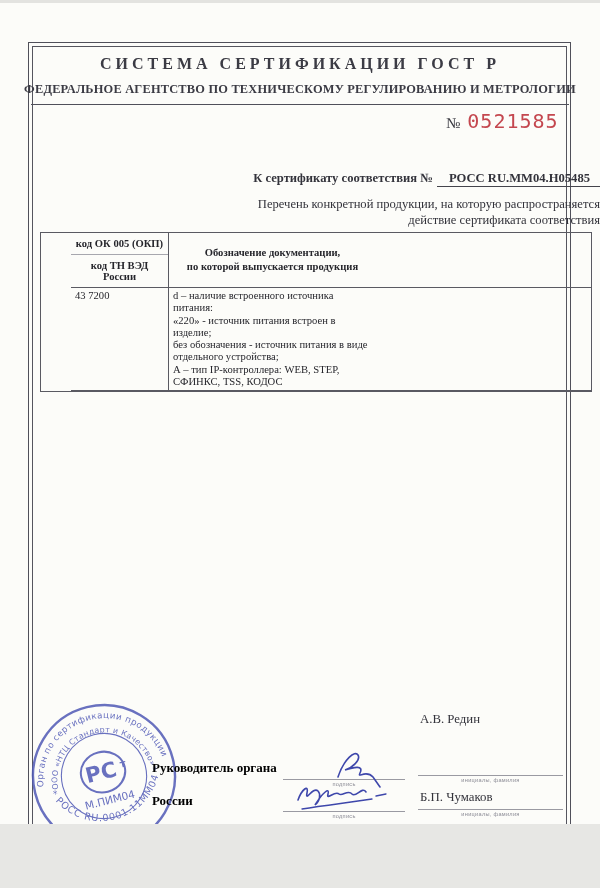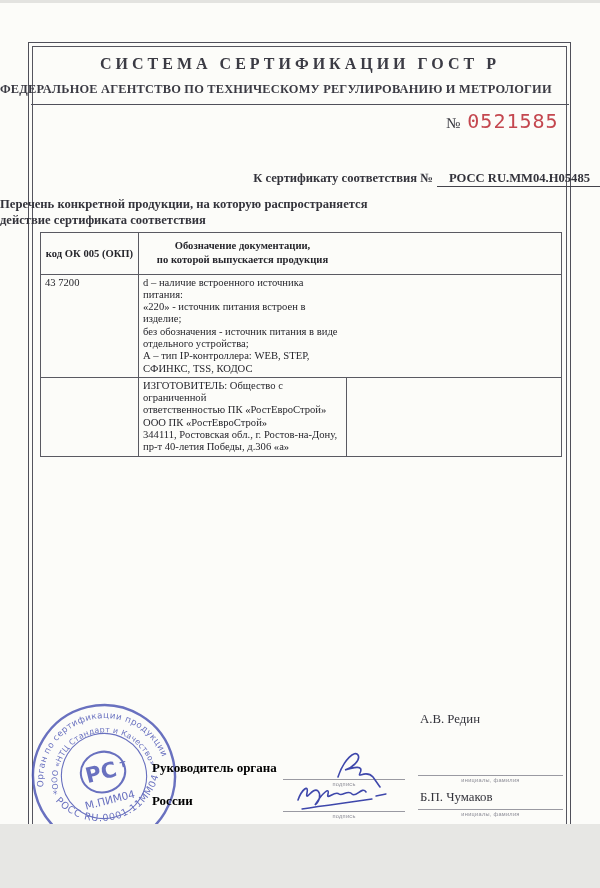--- a/index.html
+++ b/index.html
@@ -11,40 +11,40 @@
   .scan-edge { position:absolute; left:0; top:0; width:100%; height:3px; background:#d9d9d5; opacity:.7; }
 
   
   .frame-outer { position:absolute; left:28px; top:42px; width:541px; height:793px; border:1.6px solid #50505a; }
   .frame-inner { position:absolute; left:3px; top:3px; right:3px; bottom:3px; border:1px solid #55555e; }
 
   .header-rule { position:absolute; left:31px; top:104px; width:538px; border-top:1.3px solid #50505a; }
 
   .sys-title { position:absolute; left:0; right:0; top:55px; text-align:center;
     font-size:16px; font-weight:bold; letter-spacing:4px; color:#3b3b44; }
-  .agency-title { position:absolute; left:0; right:0; top:82px; 
+  .agency-title { position:absolute; left:0; right:0; top:82px; text-align:center;
     font-size:12.4px; font-weight:bold; letter-spacing:0.2px; color:#3b3b44; }
 
   .blank-number { position:absolute; left:446px; top:109px; display:flex; align-items:baseline; gap:7px; }
   .blank-number .no { font-size:15px; color:#37373f; }
   .blank-number .digits { font-family:"DejaVu Sans Mono", monospace; font-size:20px; letter-spacing:1px; color:#c4474f; }
 
   .doc-title { position:absolute; left:0; right:0; top:136px; text-align:center;
     font-size:17px; font-weight:bold; letter-spacing:3px; color:#313139; }
 
   .cert-line { position:absolute; left:0; right:0; top:171px; text-align:right;
     font-size:12.6px; font-weight:bold; color:#33333b; }
   .cert-line .num { border-bottom:1.1px solid #44444c; padding:0 10px 1px 12px; margin-left:4px; }
 
-  .subtitle { position:absolute; left:0; right:0; top:196px; text-align:left;
-    font-size:12.6px; font-weight:bold; color:#33333b; white-space:pre-line; line-height:1.3; }
+  .subtitle { position:absolute; left:0; right:0; top:196px; text-align:right;
+    font-size:12.6px; font-weight:normal; color:#33333b; white-space:pre-line; line-height:1.3; }
 
   
   .table { position:absolute; left:40px; top:232px; width:520px;
-    border:1.2px solid #5a5a62; font-size:10.6px; color:#26262c; }
+    border:1.2px solid #5a5a62; font-size:10.6px; color:#26262c;padding-left:30px; }
   .t-head { display:grid; grid-template-columns:97px 208px 1fr; border-bottom:1.2px solid #5a5a62; }
   .th-col1 { display:flex; flex-direction:column; }
   .th-sub { flex:1; display:flex; align-items:center; justify-content:center; font-weight:bold; padding:5px 2px; text-align:center; }
   .th-sub-b { border-top:1px solid #a7a7ae; }
   .th { font-weight:bold; text-align:center; display:flex; align-items:center; justify-content:center;
     white-space:pre-line; line-height:1.35; padding:6px 8px; }
   .bl { border-left:1.2px solid #5a5a62; }
   .t-row { display:grid; grid-template-columns:97px 208px 1fr; }
   .t-row-1 { border-bottom:1.2px solid #5a5a62; }
   .td { padding:2px 4px; line-height:1.16; white-space:pre-line; }
@@ -107,41 +107,33 @@
     <span>К сертификату соответствия №</span><span class="num">РОСС RU.MM04.H05485</span>
   </div>
 
   <div class="subtitle">Перечень конкретной продукции,  на которую распространяется
 действие сертификата соответствия</div>
 
   <div class="table">
     <div class="t-head">
       <div class="th-col1">
         <div class="th-sub">код ОК 005 (ОКП)</div>
+        <div class="th-sub th-sub-b">код ТН ВЭД России</div>
       </div>
       <div class="th bl">Обозначение документации,
 по которой выпускается продукция</div>
     </div>
     <div class="t-row t-row-1">
       <div class="td">43 7200</div>
       <div class="td bl">d – наличие встроенного источника питания:
 «220» - источник питания встроен в изделие;
 без обозначения - источник питания в виде
 отдельного устройства;
 А – тип IP-контроллера: WEB, STEP,
 СФИНКС, TSS, КОДОС</div>
-    </div>
-    <div class="t-row t-row-2">
-      <div class="td"></div>
-      <div class="td bl">ИЗГОТОВИТЕЛЬ: Общество с ограниченной
-ответственностью ПК «РостЕвроСтрой»
-ООО ПК «РостЕвроСтрой»
-344111, Ростовская обл., г. Ростов-на-Дону,
-пр-т 40-летия Победы, д.306 «а»</div>
-      <div class="td bl"></div>
     </div>
   </div>
 
   <svg class="stamp" viewBox="0 0 152 152">
     <defs>
       <path id="arcO" d="M 15,80 A 61,61 0 0 1 137,80" fill="none"></path>
       <path id="arcI" d="M 29,80 A 47,47 0 0 1 123,80" fill="none"></path>
       <path id="arcB" d="M 18,72 A 59,59 0 0 0 134,72" fill="none"></path>
     </defs>
     <g fill="none" stroke="#5059b6">

